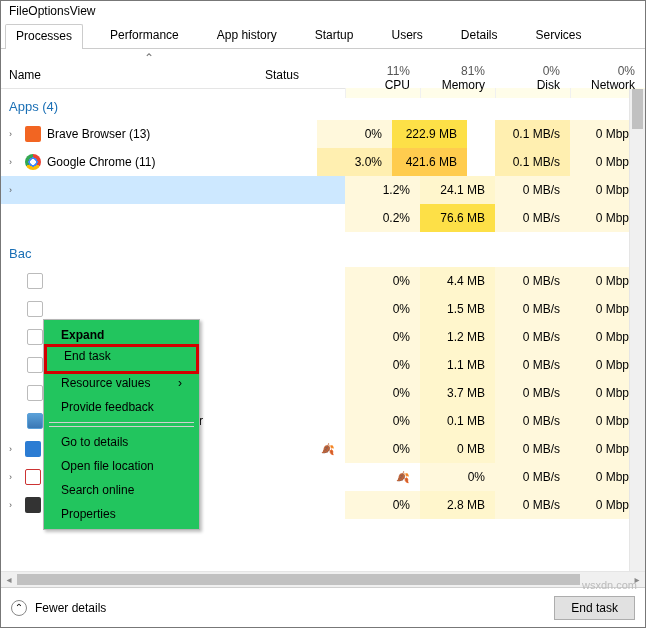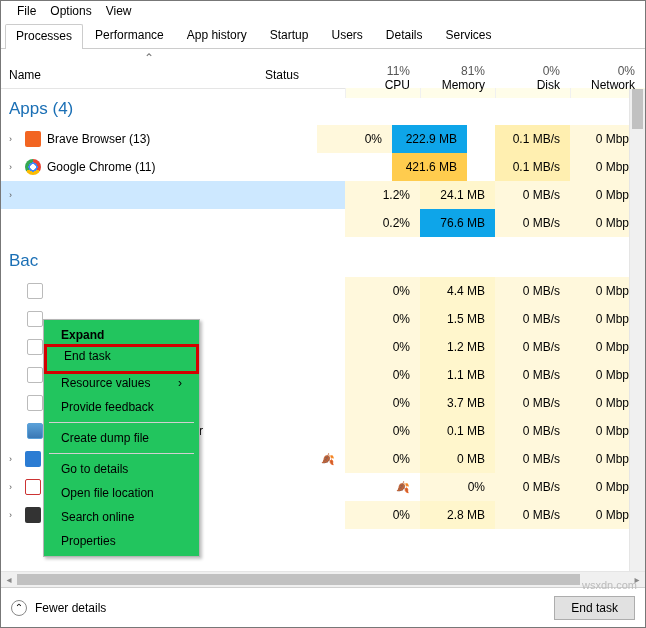--- a/index.html
+++ b/index.html
@@ -3,42 +3,42 @@
 <meta charset="utf-8">
 <style>
   * { box-sizing: border-box; font-family: "Segoe UI", Tahoma, sans-serif; font-size: 12px; }
   body { margin: 0; background: #fff; color: #000; }
   .window { width: 646px; height: 628px; border: 1px solid #777; display: flex; flex-direction: column; position: relative; }
   .titlebar { height: 30px; display: flex; align-items: center; padding: 0 0 0 6px; background: #fff; }
   .titlebar .title { flex: 1; font-size: 12px; }
   .titlebar .wb { width: 44px; height: 30px; display: flex; align-items: center; justify-content: center; }
   .titlebar .wb svg { width: 10px; height: 10px; stroke:#000; }
   .app-icon { width:16px; height:16px; margin-right:6px; }
-  .menubar { height: 20px; display: flex; gap: 14px; padding: 0 16px; align-items: center; }
+  .menubar { height: 20px; display: flex; padding: 0 8px; align-items: center; }
   .menubar span { cursor: default; }
-  .tabs { display:flex; border-bottom:1px solid #ccc; padding: 2px 4px 0 4px; gap:1px;align-items:flex-end; }
+  .tabs { display:flex; border-bottom:1px solid #ccc; padding: 2px 4px 0 4px; gap:16px;align-items:flex-end; }
   .tab { padding: 4px 10px 6px 10px; border:1px solid transparent; border-bottom:none; cursor:default; }
   .tab.active { border-color:#ccc; background:#fff; position:relative; top:1px; border-radius:2px 2px 0 0;}
   .header-row { display:flex; border-bottom:1px solid #e5e5e5; height:40px; }
   .col-name { flex: 1; display:flex; align-items:flex-end; padding:0 8px 6px 8px; }
   .col-status { width:80px; display:flex; align-items:flex-end; padding-bottom:6px;}
   .col { width:75px; text-align:right; padding:4px 10px 6px 0; display:flex; flex-direction:column; justify-content:flex-end; border-left:1px solid #f0f0f0;margin-top:39px;}
   .col .pct { color:#555; }
   .sort-caret { flex:1; text-align:center; color:#777; align-self:flex-start; padding-top:2px;}
   .body { flex:1; overflow:hidden; position:relative; }
   .scroll { position:absolute; right:0; top:0; bottom:0; width:16px; background:#f0f0f0; border-left:1px solid #e5e5e5;}
   .scroll .thumb { position:absolute; top:0; left:2px; right:2px; height:40px; background:#c1c1c1;}
-  .group { color:#1a6fb5; padding:10px 8px 6px 8px; font-size:17px;}
+  .group { color:#1a6fb5; padding:10px 8px 6px 8px; font-size:13px;}
   .row { display:flex; height:28px; align-items:center; }
   .row.sel { background:#cde8ff; }
   .row .namecell { flex:1; display:flex; align-items:center; padding-left:8px; gap:6px;}
   .row .statuscell { width:80px; }
   .row .c { width:75px; text-align:right; padding-right:10px; height:100%; display:flex; align-items:center; justify-content:flex-end; font-size:12px;}
   .cpu-l { background:#fff8dc; } .cpu-m{background:#ffefb0;}
-  .mem-l { background:#fff6cc; } .mem-m{background:#0ea5e9;} .mem-h{background:#ffcc4e;}
+  .mem-l { background:#fff6cc; } .mem-m{background:#fde047;} .mem-h{background:#ffcc4e;}
   .disk-l{ background:#fff8dc;} .disk-m{background:#ffefb0;margin-left:28px;}
   .net-l { background:#fff8dc;}
   .hshead{background:#fffde9;}
   .expander { width:10px; color:#555; font-size:9px;}
   .appicon { width:16px; height:16px; display:inline-block; border-radius:2px;}
   .ctx { position:absolute; left:42px; top:230px; width:157px; background:#22c55e; border:1px solid #b5b5b5; box-shadow:2px 2px 3px rgba(0,0,0,.25); padding:3px; z-index:10;}
   .ctx .mi { padding:5px 14px; cursor:default; display:flex; justify-content:space-between; align-items:center;}
   .ctx .sep { height:1px; background:#d0d0d0; margin:3px 2px;}
   .ctx .hl { border:3px solid #d40000; margin:-3px; padding:2px 17px 8px 17px; position:relative; z-index:2;}
   .footer { height:40px; border-top:1px solid #d0d0d0; display:flex; align-items:center; padding:0 10px; gap:8px;}
@@ -117,20 +117,21 @@
       <div class="c net-l">0 Mbps</div>
     </div>
 
     <div class="row">
       <div class="namecell">
           <span class="expander">›</span>
           <span class="appicon" style="background:radial-gradient(circle,#fff 25%,#4285f4 26% 40%,transparent 41%),conic-gradient(#ea4335 0 120deg,#fbbc05 120deg 240deg,#34a853 240deg 360deg);border-radius:50%"></span>
           <span>Google Chrome (11)</span>
         </div>
       <div class="statuscell"></div>
+      <div class="c cpu-m">3.0%</div>
       <div class="c mem-h">421.6 MB</div>
       <div class="c disk-m">0.1 MB/s</div>
       <div class="c net-l">0 Mbps</div>
     </div>
 
     <div class="row sel">
       <div class="namecell">
           <span class="expander">›</span>
         </div>
       <div class="statuscell"></div>
@@ -258,21 +259,20 @@
         </div>
       <div class="hl">
         <span>End task</span>
       </div>
       <div class="mi">
           <span>Resource values</span>
           <span>›</span>
         </div>
       <div class="mi">Provide feedback</div>
       <div class="sep"></div>
-      <div class="mi">Create dump file</div>
       <div class="sep"></div>
       <div class="mi">Go to details</div>
       <div class="mi">Open file location</div>
       <div class="mi">Search online</div>
       <div class="mi">Properties</div>
     </div>
 
   </div>
 
   <div class="hscroll">

